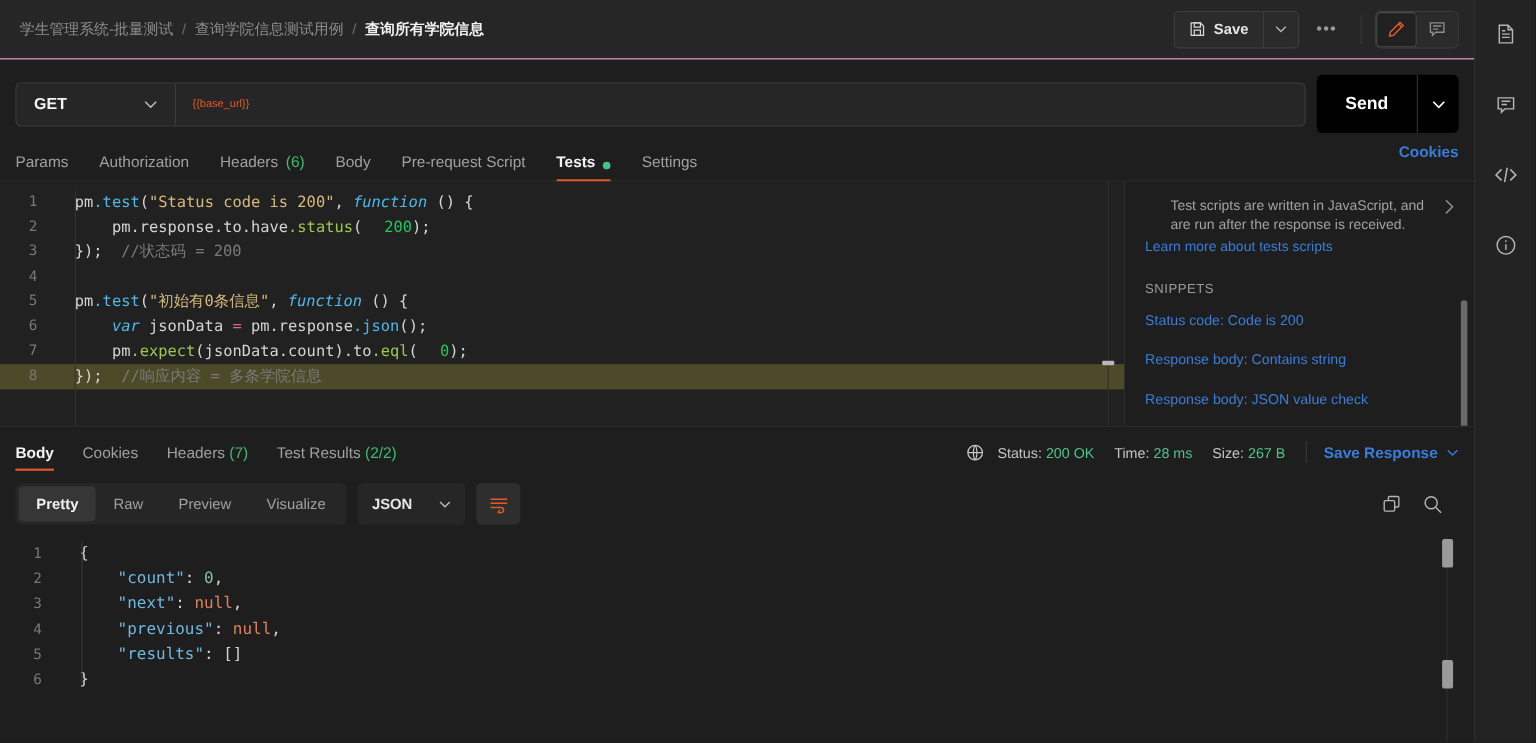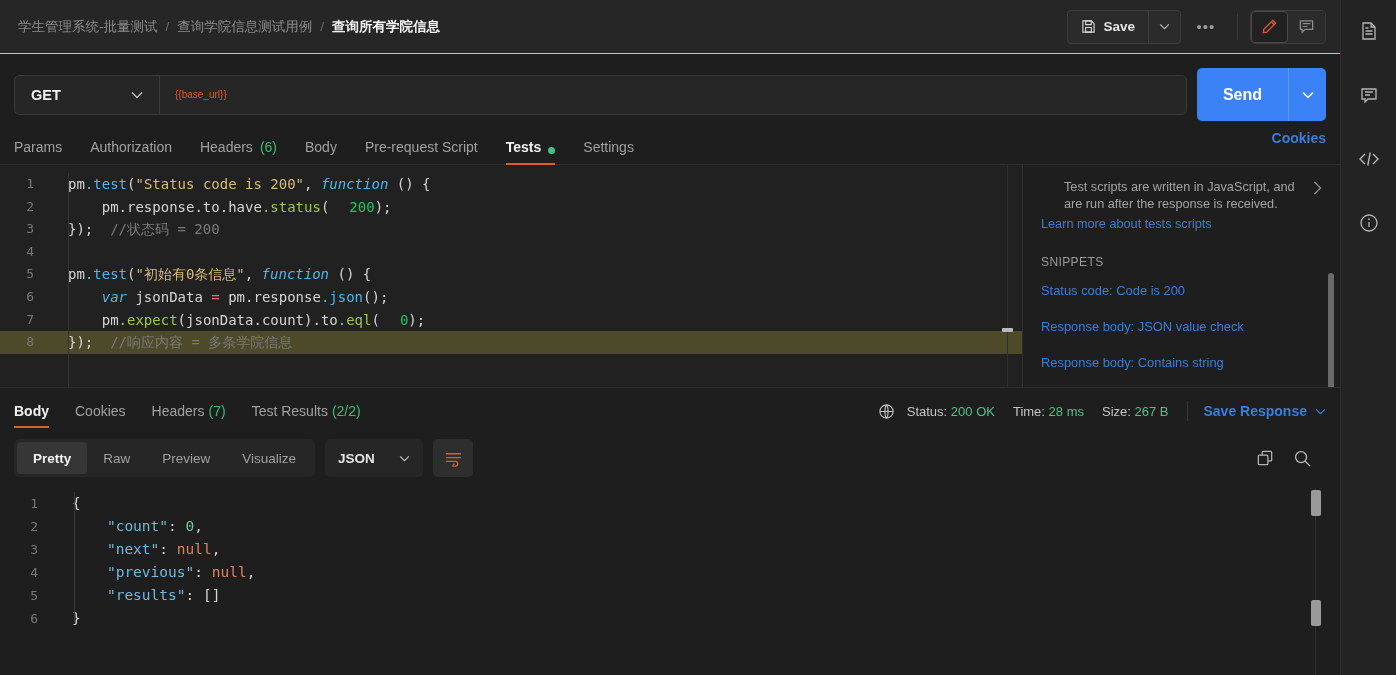--- a/index.html
+++ b/index.html
@@ -35,21 +35,21 @@
   .hdr-divider { width:1px; height:26px; background:#3a3a3a; margin:0 12px; }
   .toggle-group { display:flex; height:34px; border:1px solid #3d3d3d; border-radius:5px; overflow:hidden; }
   .tg-btn { width:37px; height:100%; display:flex; align-items:center; justify-content:center; background:#2b2b2b; }
   .tg-btn.active { background:#212121; border:1px solid #4a4a4a; border-radius:4px; }
 
   
   .urlbar { display:flex; align-items:center; padding:14px 14px 0 14px; gap:10px; }
   .method-url { flex:1; display:flex; height:40px; border:1px solid #3a3a3a; border-radius:5px; background:#262626; overflow:hidden;}
   .method { width:145px; display:flex; align-items:center; justify-content:space-between; padding:0 16px; font-weight:bold; font-size:14.5px; color:#f2f2f2; border-right:1px solid #3a3a3a;}
   .url-input { flex:1; display:flex; align-items:center; padding:0 15px; font-size:10px; color:#e05a2b; font-family:"Liberation Sans", sans-serif; }
-  .send-group { display:flex; height:53px; border-radius:5px; overflow:hidden; background:#3b82f6; }
+  .send-group { display:flex; height:53px; border-radius:5px; overflow:hidden; background:#000000; }
   .send-btn { display:flex; align-items:center; padding:0 26px; font-weight:bold; font-size:16px; color:#fff; }
   .send-caret { width:38px; display:flex; align-items:center; justify-content:center; border-left:1px solid rgba(255,255,255,0.2); }
 
   
   .req-tabs { display:flex; align-items:center; padding:0 14px; height:44px; border-bottom:1px solid #2e2e2e; }
   .rtab { position:relative; padding:0 0 10px 0; margin-right:28px; font-size:14px; color:#a0a0a0; display:flex; align-items:center; gap:7px; height:44px; align-items:flex-end; }
   .rtab.active { color:#f2f2f2; font-weight:bold; }
   .rtab.active:after { content:""; position:absolute; left:0; right:0; bottom:0; height:2px; background:#e05a2b; }
   .rtab .count { color:#3dbb70; }
   .green-dot { width:7px; height:7px; border-radius:50%; background:#43c187; display:inline-block; margin-bottom:1px;}
@@ -268,22 +268,22 @@
         </div>
         <div class="snip-chev">
           <svg width="9" height="14" viewBox="0 0 9 14" fill="none" stroke="#8d8d8d" stroke-width="1.4">
               <path d="M1.5 1L7.5 7L1.5 13"></path>
             </svg>
         </div>
       </div>
       <div class="snip-title">SNIPPETS</div>
       <div class="snip-list">
         <div class="snip-item">Status code: Code is 200</div>
+        <div class="snip-item">Response body: Contains string</div>
         <div class="snip-item">Response body: JSON value check</div>
-        <div class="snip-item">Response body: Contains string</div>
 
       </div>
       <div class="snip-scroll"></div>
     </div>
   </div>
 
   <div class="resp-tabs">
     <div class="rsp-tab active">
         <span>Body</span>
       </div>

